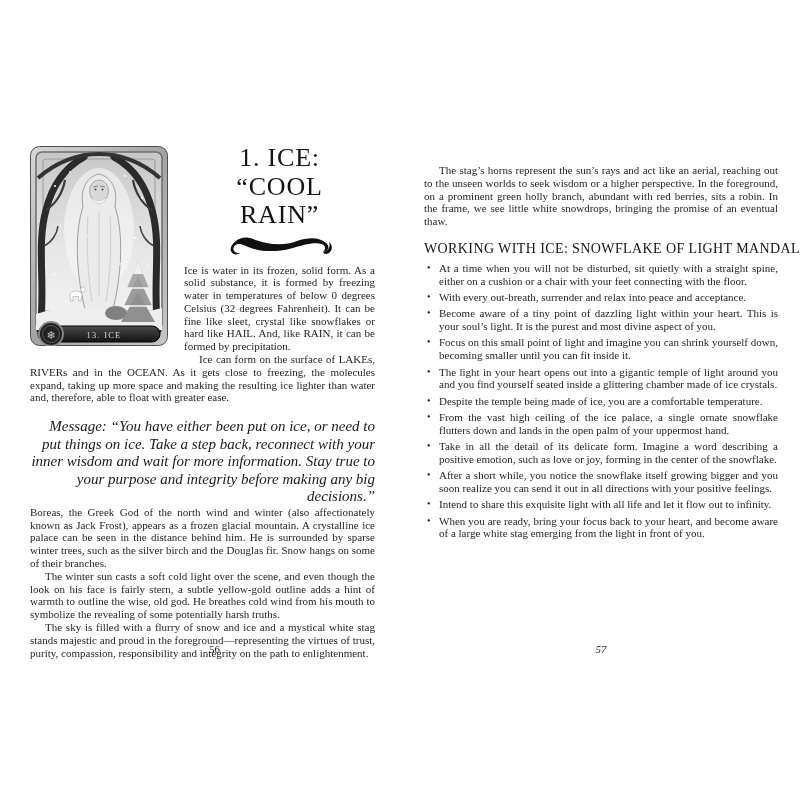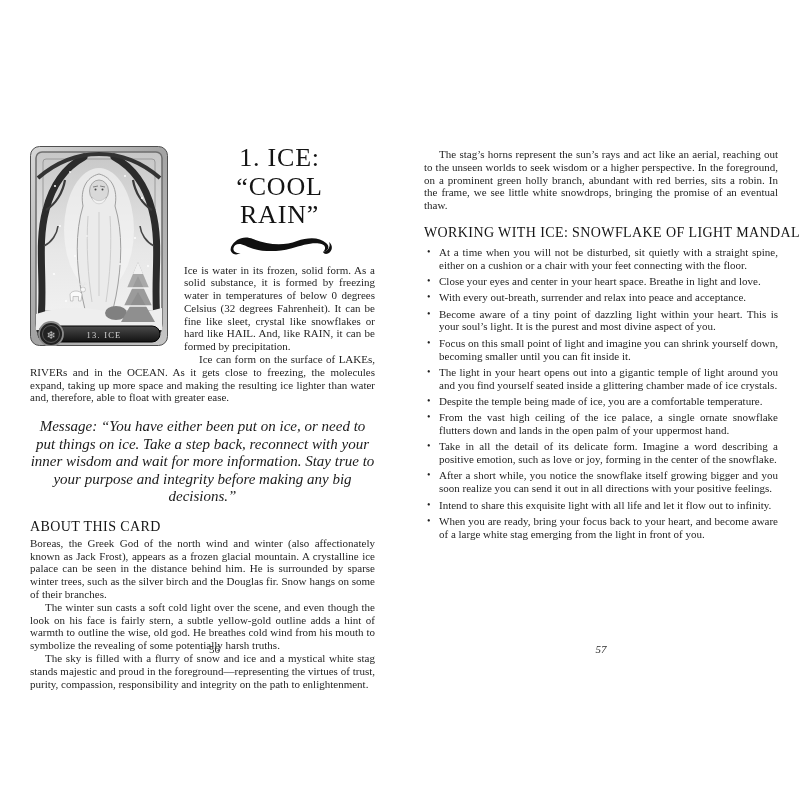--- a/index.html
+++ b/index.html
@@ -20,21 +20,21 @@
   }
   .page-left {
     position: absolute;
     left: 30px;
     top: 144px;
     width: 345px;
   }
   .page-right {
     position: absolute;
     left: 424px;
-    top: 148px;
+    top: 164px;
     width: 354px;
   }
   .card {
     float: left;
     width: 138px;
     height: 200px;
     margin: 2px 16px 10px 0;
   }
   .card svg { display: block; }
   .card-title {
@@ -56,21 +56,21 @@
     font-size: 11px;
     line-height: 12.8px;
     text-align: justify;
     margin: 0;
   }
   .indent { text-indent: 15px; }
   .message {
     font-style: italic;
     font-size: 15px;
     line-height: 17.5px;
-    text-align: center;
+    text-align: right;
     margin: 14px 0 0 0;
     color: #1a1a1a;
   }
   .section-heading {
     font-size: 14px;
     line-height: 16px;
     font-weight: normal;
     letter-spacing: 0.4px;
     margin: 13px 0 2px 0;
     color: #141414;
@@ -212,34 +212,32 @@
         <path d="M5 14 C9 6 18 2 27 6 C42 12 58 13 71 8 C82 4 94 4 100 10 C104 13 103 18 97 19 C101 15 99 11 93 10.5 C85 9.5 76 12.5 65 15.5 C48 20 31 18.5 19 12.5 C13 9.5 8.5 11 7.5 15 C6.8 18 10 21 14.5 20 C9 23.5 4.5 20 4.6 16.5 Z" fill="#101010"></path>
         <path d="M97 19 C102 18 105 14 103 9 C107 12 107 18 102 20.5 C100 21.5 98 21 97 19 Z" fill="#101010"></path>
       </svg>
     </div>
 
     <p class="bodytext">Ice is water in its frozen, solid form. As a solid substance, it is formed by freezing water in temperatures of below 0 degrees Celsius (32 degrees Fahrenheit). It can be fine like sleet, crystal like snowflakes or hard like HAIL. And, like RAIN, it can be formed by precipitation.</p>
     <p class="bodytext indent">Ice can form on the surface of LAKEs, RIVERs and in the OCEAN. As it gets close to freezing, the molecules expand, taking up more space and making the resulting ice lighter than water and, therefore, able to float with greater ease.</p>
 
     <p class="message">Message: “You have either been put on ice, or need to put things on ice. Take a step back, reconnect with your inner wisdom and wait for more information. Stay true to your purpose and integrity before making any big decisions.”</p>
 
-    <h2 class="section-heading">ABOUT THIS CARD</h2>
     <p class="bodytext">Boreas, the Greek God of the north wind and winter (also affectionately known as Jack Frost), appears as a frozen glacial mountain. A crystalline ice palace can be seen in the distance behind him. He is surrounded by sparse winter trees, such as the silver birch and the Douglas fir. Snow hangs on some of their branches.</p>
     <p class="bodytext indent">The winter sun casts a soft cold light over the scene, and even though the look on his face is fairly stern, a subtle yellow-gold outline adds a hint of warmth to outline the wise, old god. He breathes cold wind from his mouth to symbolize the revealing of some potentially harsh truths.</p>
     <p class="bodytext indent">The sky is filled with a flurry of snow and ice and a mystical white stag stands majestic and proud in the foreground—representing the virtues of trust, purity, compassion, responsibility and integrity on the path to enlightenment.</p>
   </div>
 
   <div class="page-right">
     <p class="bodytext indent">The stag’s horns represent the sun’s rays and act like an aerial, reaching out to the unseen worlds to seek wisdom or a higher perspective. In the foreground, on a prominent green holly branch, abundant with red berries, sits a robin. In the frame, we see little white snowdrops, bringing the promise of an eventual thaw.</p>
 
     <h2 class="section-heading right-heading">WORKING WITH ICE: SNOWFLAKE OF LIGHT MANDALA</h2>
 
     <ul class="bullets">
       <li>At a time when you will not be disturbed, sit quietly with a straight spine, either on a cushion or a chair with your feet connecting with the floor.</li>
-      <li>Close your eyes and center in your heart space. Breathe in light and love.</li>
       <li>With every out-breath, surrender and relax into peace and acceptance.</li>
       <li>Become aware of a tiny point of dazzling light within your heart. This is your soul’s light. It is the purest and most divine aspect of you.</li>
       <li>Focus on this small point of light and imagine you can shrink yourself down, becoming smaller until you can fit inside it.</li>
       <li>The light in your heart opens out into a gigantic temple of light around you and you find yourself seated inside a glittering chamber made of ice crystals.</li>
       <li>Despite the temple being made of ice, you are a comfortable temperature.</li>
       <li>From the vast high ceiling of the ice palace, a single ornate snowflake flutters down and lands in the open palm of your uppermost hand.</li>
       <li>Take in all the detail of its delicate form. Imagine a word describing a positive emotion, such as love or joy, forming in the center of the snowflake.</li>
       <li>After a short while, you notice the snowflake itself growing bigger and you soon realize you can send it out in all directions with your positive feelings.</li>
       <li>Intend to share this exquisite light with all life and let it flow out to infinity.</li>
       <li>When you are ready, bring your focus back to your heart, and become aware of a large white stag emerging from the light in front of you.</li>

